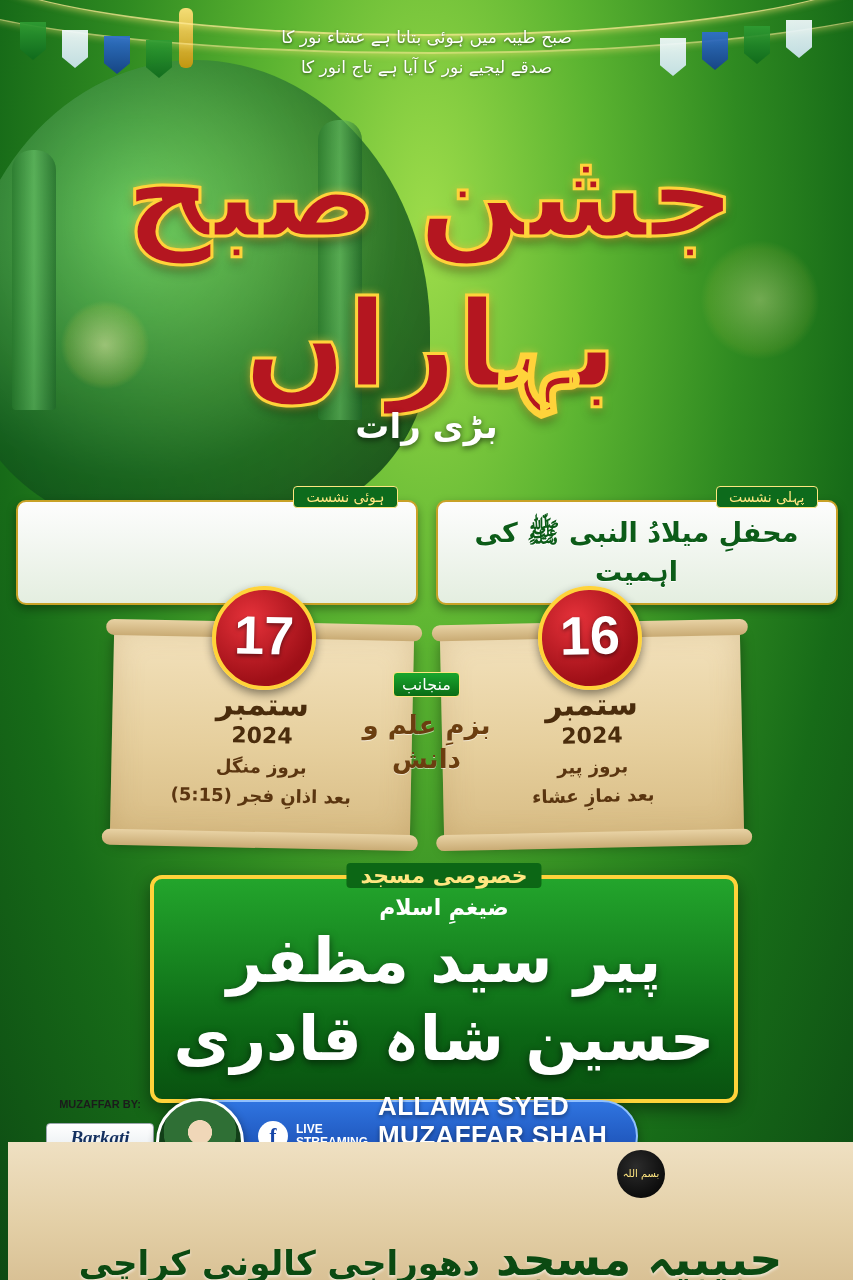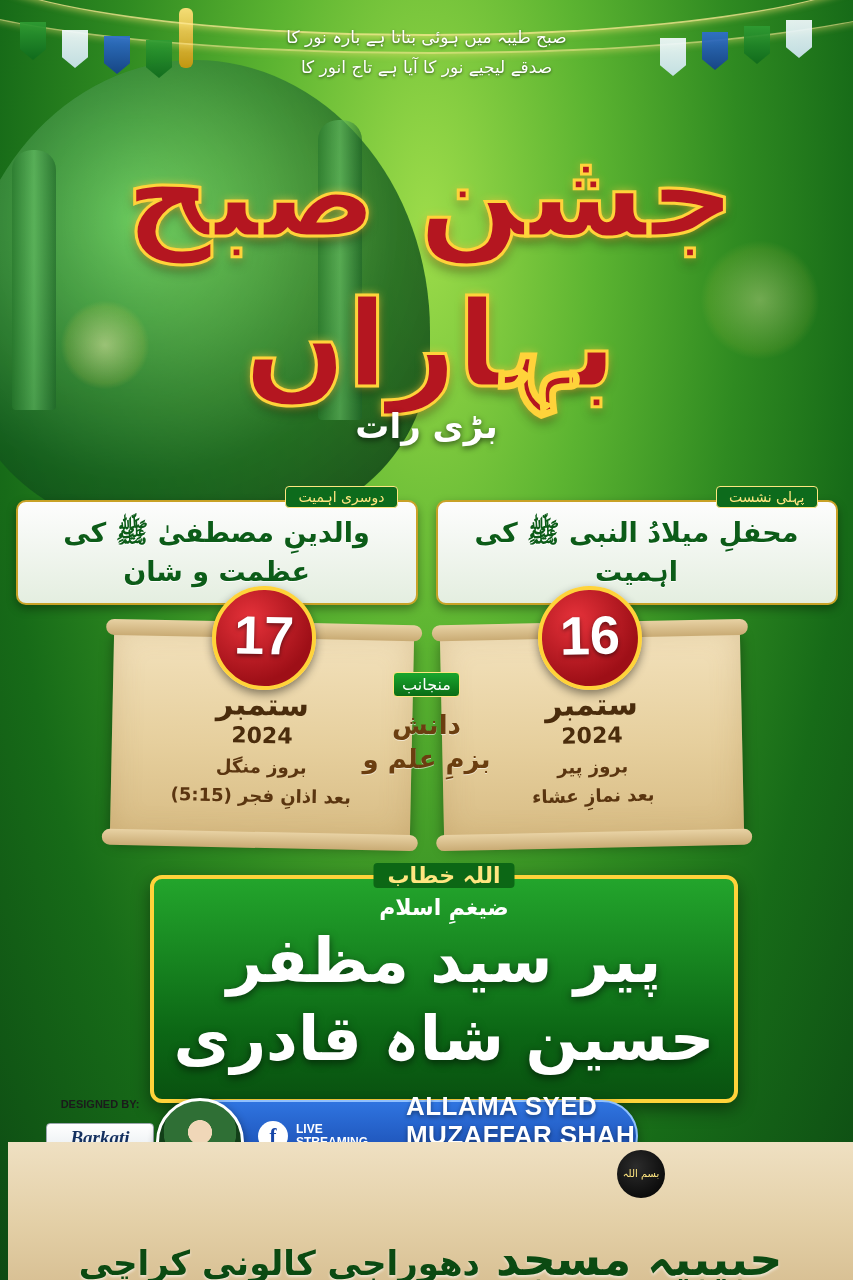--- a/index.html
+++ b/index.html
@@ -410,21 +410,20 @@
     margin-right: 10px;
     flex: none;
   }
   .livebar .speaker-en {
     color: #ffffff;
     font-size: 26px;
     font-weight: bold;
     line-height: 1.12;
     letter-spacing: .4px;
     text-shadow: 0 2px 4px rgba(0,0,0,.45);
-    margin-left: 28px;
   }
 
   
   .footer {
     position: absolute;
     left: 8px; right: 0; bottom: 0;
     height: 138px;
     background: linear-gradient(#efe0c2, #e3cfa6 60%, #d9c195);
   }
   .footer .seal {
@@ -477,37 +476,36 @@
     <div class="flag green" style="left:146px; top:40px;"></div>
     <div class="flag white" style="left:660px; top:38px;"></div>
     <div class="flag blue" style="left:702px; top:32px;"></div>
     <div class="flag green" style="left:744px; top:26px;"></div>
     <div class="flag white" style="left:786px; top:20px;"></div>
   </div>
   <div class="glowball" style="left:60px; top:300px; width:90px; height:90px; opacity:.5;"></div>
   <div class="glowball" style="left:700px; top:240px; width:120px; height:120px; opacity:.35;"></div>
 
   <div class="top-couplet urdu">
-    <div>صبح طیبہ میں ہوئی بتاتا ہے بارہ نور کا</div>
+    <div>صبح طیبہ میں ہوئی بتاتا ہے عشاء نور کا</div>
     <div>صدقے لیجیے نور کا آیا ہے تاج انور کا</div>
   </div>
 
   <div class="title-wrap">
     <div class="title-main">جشن صبح بہاراں</div>
     <div class="title-sub urdu">بڑی رات</div>
   </div>
 
   <div class="sessions">
     <div class="session">
       <div class="tag urdu">پہلی نشست</div>
       <div class="txt">محفلِ میلادُ النبی ﷺ کی اہمیت</div>
     </div>
     <div class="session">
-      <div class="tag urdu">دوسری اہمیت</div>
-      <div class="txt">والدینِ مصطفیٰ ﷺ کی عظمت و شان</div>
+      <div class="tag urdu">ہوئی نشست</div>
     </div>
   </div>
 
   <div class="scrolls">
     <div class="scroll">
       <div class="day-badge">16</div>
       <div class="inner">
         <div class="month">ستمبر</div>
         <div class="month" style="font-size:22px;">2024</div>
         <div class="sub">بروز پیر</div>
@@ -521,33 +519,33 @@
         <div class="month" style="font-size:22px;">2024</div>
         <div class="sub">بروز منگل</div>
         <div class="sub">بعد اذانِ فجر (5:15)</div>
       </div>
     </div>
   </div>
 
   <div class="mid-tag">
     <div class="ribbon">منجانب</div>
     <div class="lines">
+      <div>بزمِ علم و</div>
       <div>دانش</div>
-      <div>بزمِ علم و</div>
     </div>
   </div>
 
   <div class="speaker-panel">
-    <div class="kicker">اللہ خطاب</div>
+    <div class="kicker">خصوصی مسجد</div>
     <div class="role">ضیغمِ اسلام</div>
     <div class="name">پیر سید مظفر حسین شاہ قادری</div>
   </div>
 
   <div class="designer">
-    <div>DESIGNED BY:</div>
+    <div>MUZAFFAR BY:</div>
     <div class="box">
       <div class="brand">Barkati</div>
       <div class="arab">برکاتی</div>
     </div>
     <div class="phone">0314-2363236</div>
   </div>
 
   <div class="livebar">
     <div class="avatar"></div>
     <div class="fb">f</div>

